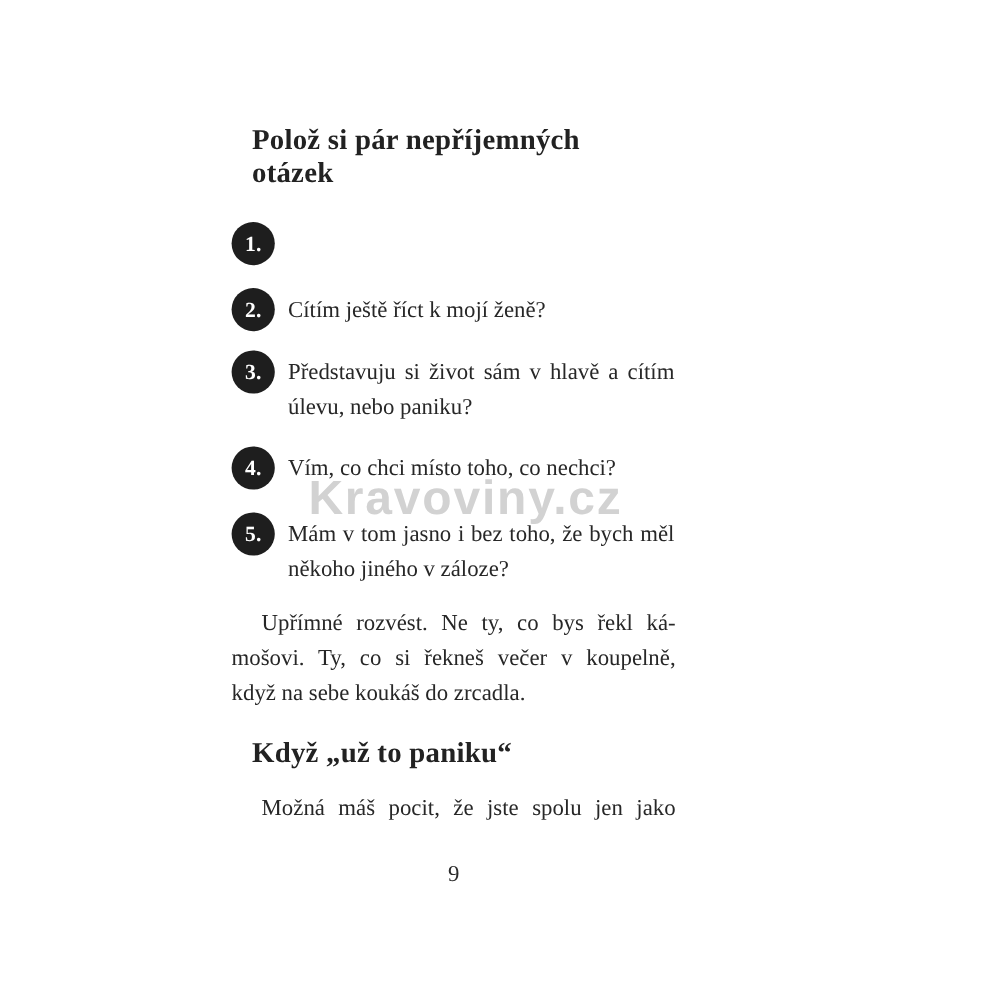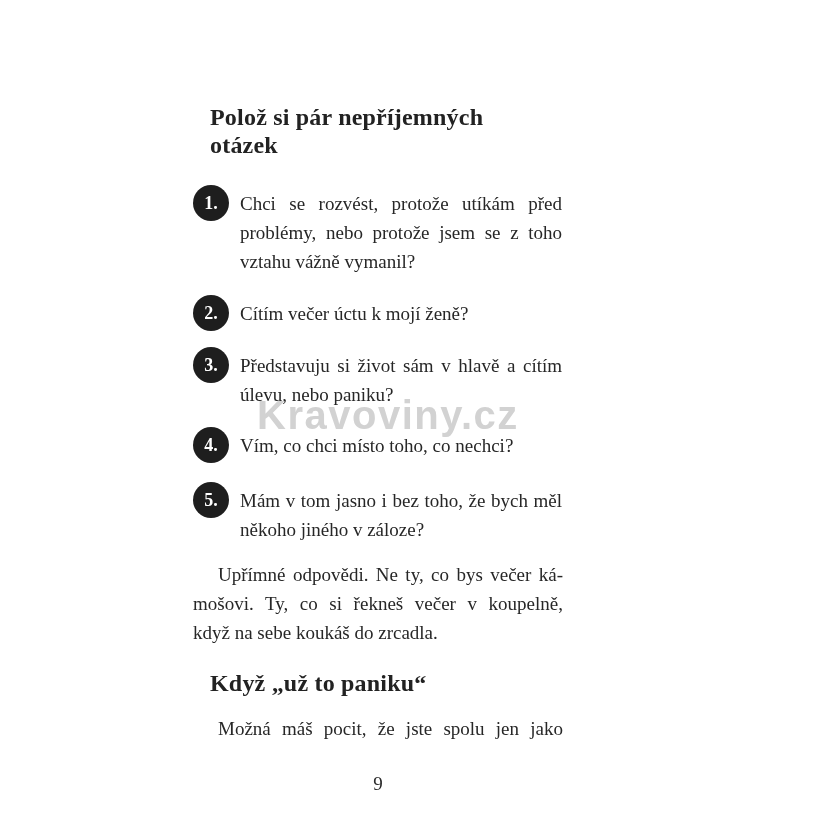--- a/index.html
+++ b/index.html
@@ -84,31 +84,26 @@
 <div class="page">
 
   <div class="watermark">Kravoviny.cz</div>
 
   <div class="content">
 
     <div class="h1">Polož si pár nepříjemných otázek</div>
 
     <div class="q-item mb19">
       <div class="q-num">1.</div>
-      <div class="q-text">
-        <div class="line j">Chci se rozvést, protože utíkám před</div>
-        <div class="line j">problémy, nebo protože jsem se z toho</div>
-        <div class="line">vztahu vážně vymanil?</div>
-      </div>
     </div>
 
     <div class="q-item mb16">
       <div class="q-num">2.</div>
       <div class="q-text">
-        <div class="line">Cítím večer úctu k mojí ženě?</div>
+        <div class="line">Cítím ještě říct k mojí ženě?</div>
       </div>
     </div>
 
     <div class="q-item mb18">
       <div class="q-num">3.</div>
       <div class="q-text">
         <div class="line j">Představuju si život sám v hlavě a cítím</div>
         <div class="line">úlevu, nebo paniku?</div>
       </div>
     </div>
@@ -122,21 +117,21 @@
 
     <div class="q-item">
       <div class="q-num">5.</div>
       <div class="q-text">
         <div class="line j">Mám v tom jasno i bez toho, že bych měl</div>
         <div class="line">někoho jiného v záloze?</div>
       </div>
     </div>
 
     <div class="para">
-      <div class="line j first">Upřímné odpovědi. Ne ty, co bys večer ká-</div>
+      <div class="line j first">Upřímné rozvést. Ne ty, co bys řekl ká-</div>
       <div class="line j">mošovi. Ty, co si řekneš večer v koupelně,</div>
       <div class="line">když na sebe koukáš do zrcadla.</div>
     </div>
 
     <div class="h2">Když „už to paniku“</div>
 
     <div class="para p2">
       <div class="line j first">Možná máš pocit, že jste spolu jen jako</div>
     </div>
 

